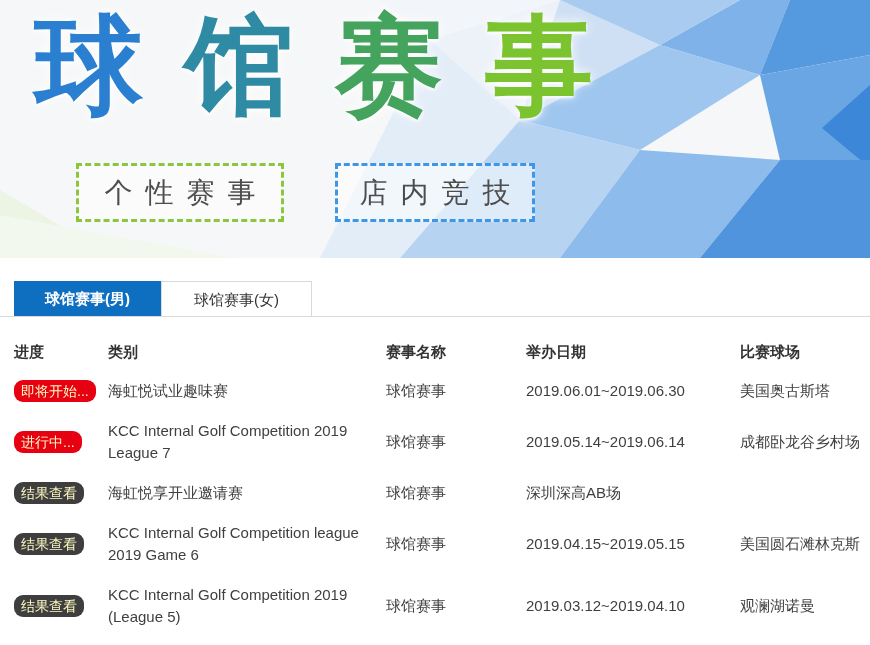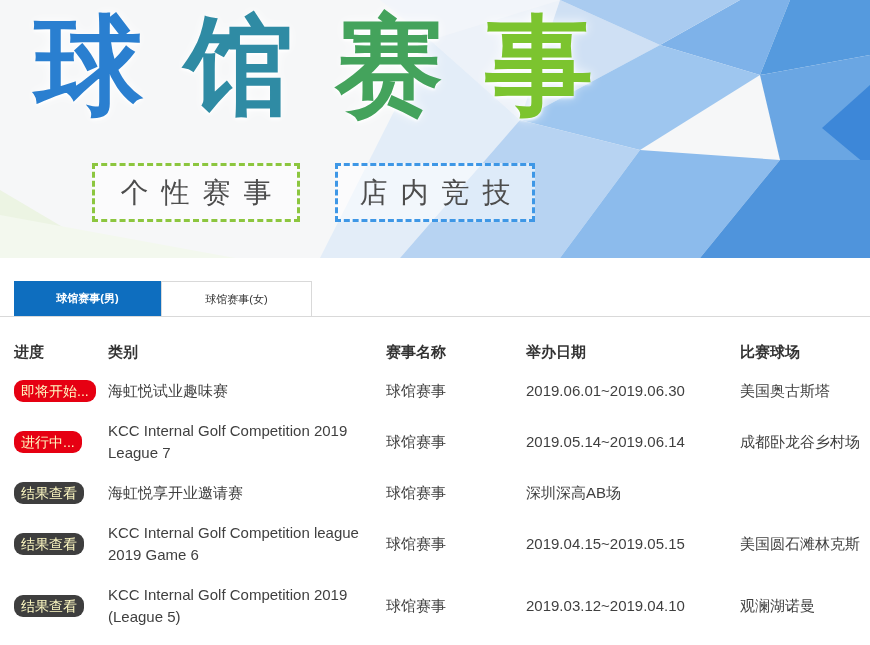--- a/index.html
+++ b/index.html
@@ -17,26 +17,26 @@
     text-shadow: 0 2px 3px rgba(255,255,255,.9), 0 0 12px rgba(255,255,255,.95);
   }
   .banner-title span { margin-right:42px; }
   .banner-title span:last-child { margin-right:0; }
   .tag-box {
     position:absolute; top:163px; height:59px; box-sizing:border-box;
     border:3px dashed #888; background:rgba(255,255,255,.55);
     display:flex; align-items:center; justify-content:center;
     font-size:28px; color:#4d4d4d; letter-spacing:13px; padding-left:13px;
   }
-  .tag-box.t0 { left:92px;  width:208px; }
+  .tag-box.t0 { left:76px;  width:208px; }
   .tag-box.t1 { left:335px; width:200px; }
   
   .tabs { margin-top:23px; height:35px; display:flex; align-items:flex-end;
           border-bottom:1px solid #d9d9d9; padding-left:14px; }
-  .tab { height:35px; line-height:35px; text-align:center; font-size:11px; box-sizing:border-box; cursor:pointer; }
+  .tab { height:35px; line-height:35px; text-align:center; font-size:15px; box-sizing:border-box; cursor:pointer; }
   .tab.active { width:147px; color:#fff; font-weight:bold; }
   .tab.inactive { width:151px; background:#fff; color:#333;
                   border:1px solid #d9d9d9; border-bottom:none;margin-top:41px; }
   
   .table { margin-left:14px; font-size:15px; }
   .thead, .tr { display:grid; grid-template-columns:94px 278px 140px 214px 1fr; align-items:center; }
   .thead { font-weight:bold; color:#333; padding:25px 0 10px; line-height:19px; }
   .tr { padding:9px 0; line-height:22px; color:#3f3f3f; }
   .td { padding-right:6px; }
   .td-name { padding-right:4px; cursor:pointer; }

